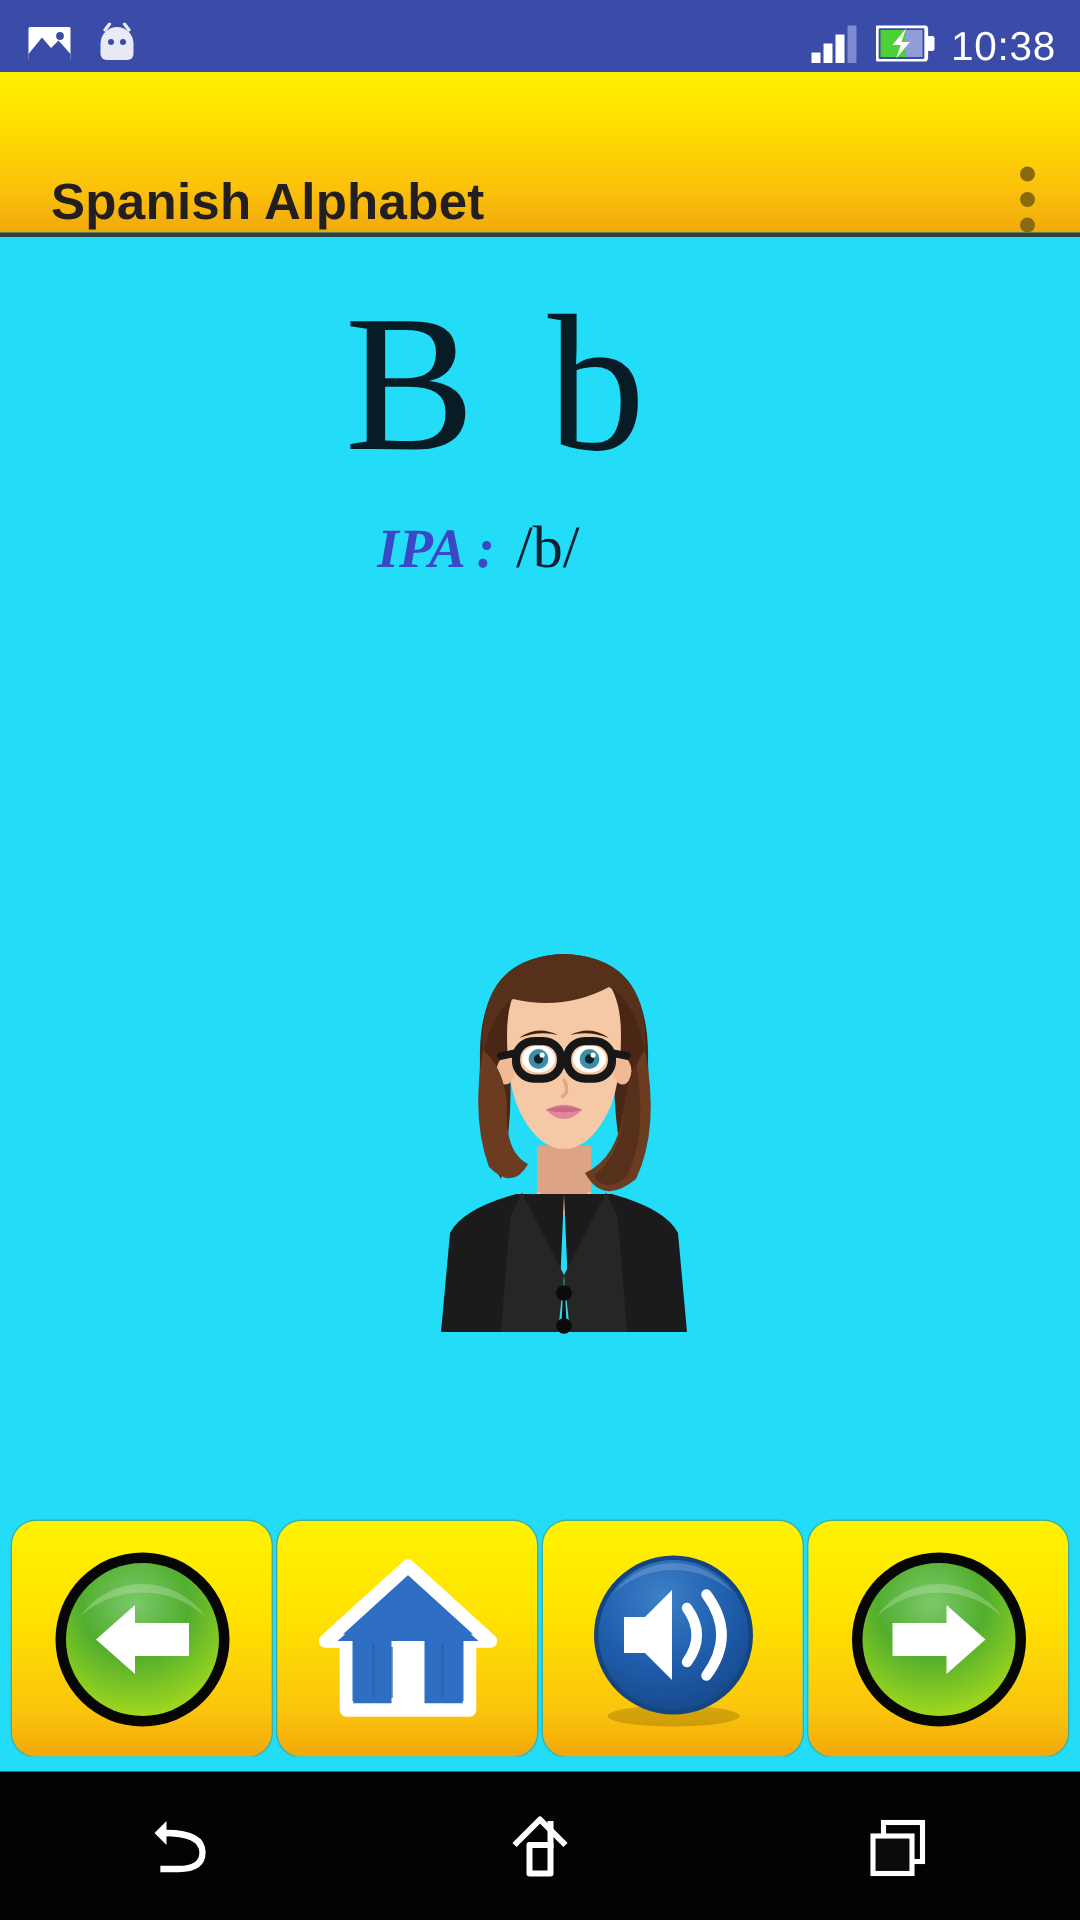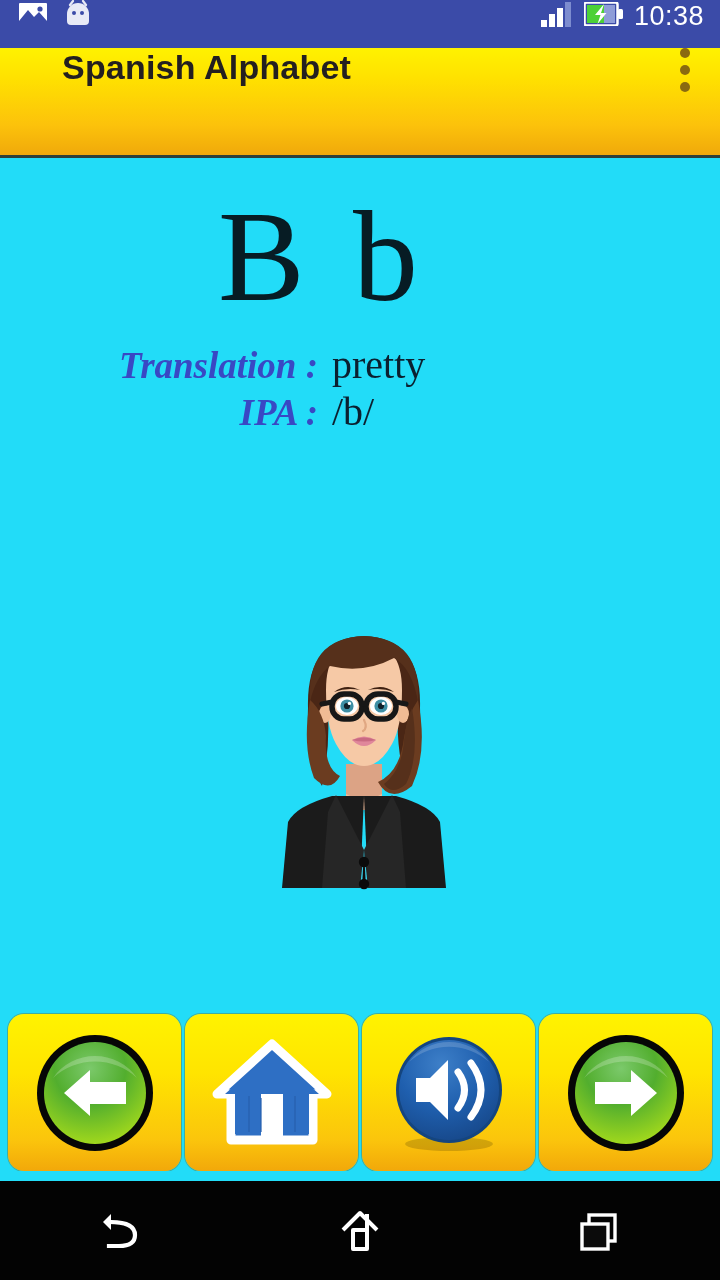--- a/index.html
+++ b/index.html
@@ -13,54 +13,54 @@
     position:relative;
     width:720px; height:1280px;
     background:#22DCF8;
     overflow:hidden;
   }
 
   
   #statusbar {
     position:absolute; left:0; top:0; width:720px; height:48px;
     background:#3B4BA8;
-    display:flex; align-items:flex-start;
+    display:flex; align-items:flex-end;
   }
   #status-left { display:flex; align-items:center; gap:16px; padding-left:18px; }
   #status-right { margin-left:auto; display:flex; align-items:center; gap:10px; padding-right:16px; }
   .status-time {
     color:#ffffff; font-size:27px; font-weight:400; letter-spacing:0.5px;
     font-family:"Liberation Sans", sans-serif;
   }
 
   
   #appbar {
     position:absolute; left:0; top:48px; width:720px; height:110px;
     background:linear-gradient(to bottom,#FFF200 0%, #FFE000 30%, #FCC20B 72%, #F0A90B 100%);
     border-bottom:3px solid #2e4038;
-    display:flex; align-items:flex-start;padding-left:28px;
+    display:flex; align-items:flex-end;
   }
   #appbar-title {
     color:#231f20; font-size:34px; font-weight:700;
     padding-left:34px; letter-spacing:0.2px;
     font-family:"Liberation Sans", sans-serif;
   }
   #overflow-menu {
     margin-left:auto; padding-right:30px;
     display:flex; flex-direction:column; gap:7px; align-items:center;
     cursor:pointer;
   }
   #overflow-menu .dot {
     width:10px; height:10px; border-radius:50%;
     background:#8a6a10;
   }
 
   
   #content {
-    position:absolute; left:4px; top:161px; width:636px; height:850px;
+    position:absolute; left:16px; top:161px; width:636px; height:850px;
     background:#22DCF8;
   }
 
   #letter-display {
     text-align:center;
     font-family:"Liberation Serif", serif;
     font-size:130px;
     color:#071c24;
     line-height:1;
     padding-top:30px;
@@ -190,24 +190,20 @@
     </div>
   </div>
 
   <div id="content">
 
     <div id="letter-display">B b</div>
 
     <table id="info-table">
       <tbody>
         <tr>
-          <td class="info-label">Translation :</td>
-          <td class="info-value">pretty</td>
-        </tr>
-        <tr>
           <td class="info-label">IPA :</td>
           <td class="info-value">/b/</td>
         </tr>
       </tbody>
     </table>
 
     <div id="avatar-wrap">
       <svg width="200" height="285" viewBox="0 0 200 285">
 
         <path d="M82 148 h36 v46 h-36 z" fill="#F2BD9A"></path>

